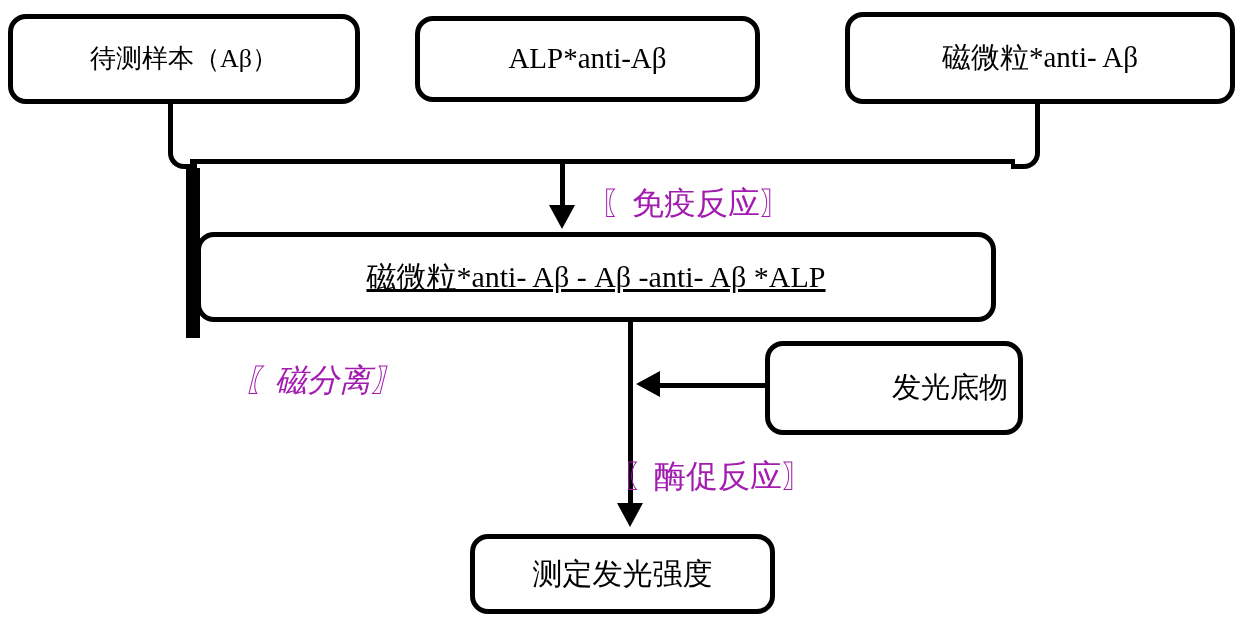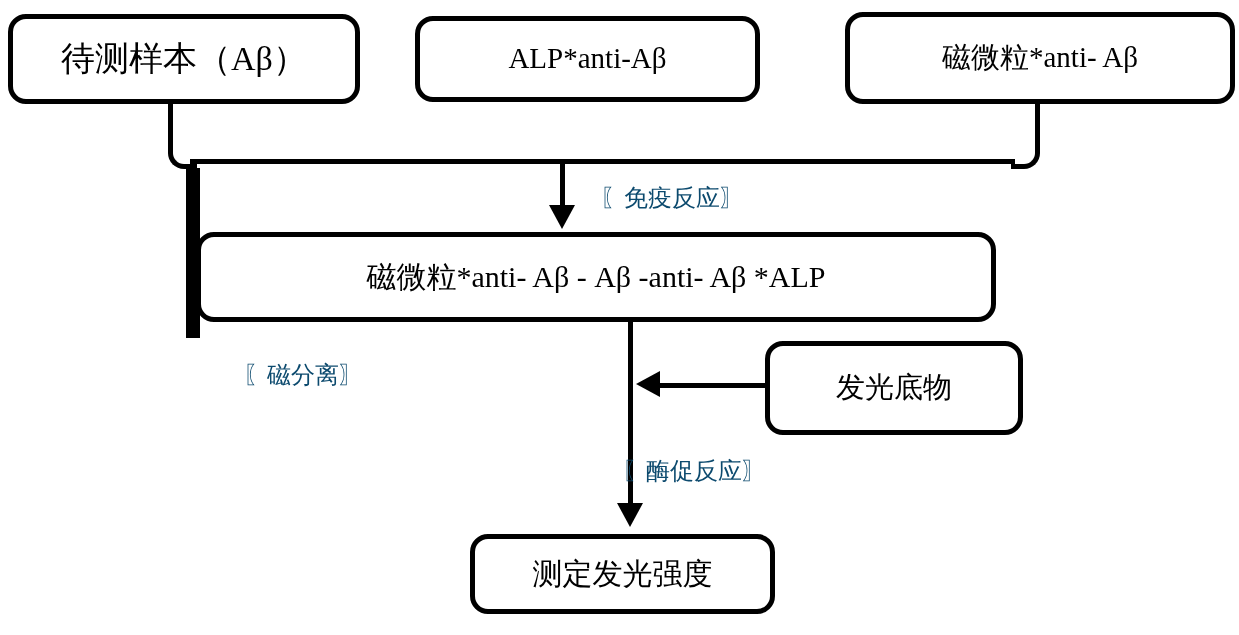--- a/index.html
+++ b/index.html
@@ -28,25 +28,25 @@
     color: #000000;
     line-height: 1.15;
     white-space: nowrap;
   }
   .node-text {
     display: block;
     padding: 0 10px;
   }
 
   
-  #node-sample      { left: 8px;   top: 14px;  width: 352px; height: 90px;  font-size: 34px; }
+  #node-sample      { left: 8px;   top: 14px;  width: 352px; height: 90px;  font-size: 26px; }
   #node-alp         { left: 415px; top: 16px;  width: 345px; height: 86px;  font-size: 29px; }
   #node-bead        { left: 845px; top: 12px;  width: 390px; height: 92px;  font-size: 29px; }
-  #node-complex     { left: 196px; top: 232px; width: 800px; height: 90px;  font-size: 30px; }
-  #node-substrate   { left: 765px; top: 341px; width: 258px; height: 94px;  font-size: 29px; }
+  #node-complex     { left: 196px; top: 232px; width: 800px; height: 90px;  font-size: 30px; text-decoration: underline; }
+  #node-substrate   { left: 765px; top: 341px; width: 258px; height: 94px;  font-size: 29px; justify-content: flex-end; }
   #node-measure     { left: 470px; top: 534px; width: 305px; height: 80px;  font-size: 30px; }
 
   
   .lineH {
     position: absolute;
     background: #000000;
     height: 5px;
   }
   .lineV {
     position: absolute;
@@ -85,27 +85,27 @@
   }
   .corner-right {
     border-top: none;
     border-left: none;
     border-bottom-right-radius: 16px;
   }
 
   
   .step-label {
     position: absolute;
-    color: #0c4a6e;
-    font-size: 24px;
+    color: #a21caf;
+    font-size: 32px;
     white-space: nowrap;
     font-family: "Liberation Serif", "DejaVu Serif", serif;
   }
   #label-immune    { left: 600px; top: 182px; }
-  #label-magsep    { left: 243px; top: 359px; }
+  #label-magsep    { left: 243px; top: 359px; font-style: italic; }
   #label-enzyme    { left: 622px; top: 455px; }
 </style>
 </head>
 <body>
 
 <div id="canvas">
 
   <div class="node" id="node-sample">
     <span class="node-text">待测样本（Aβ）</span>
   </div>

